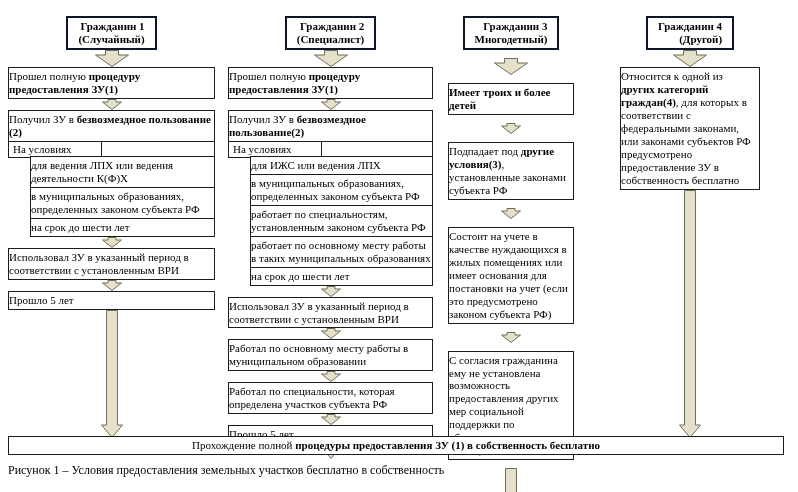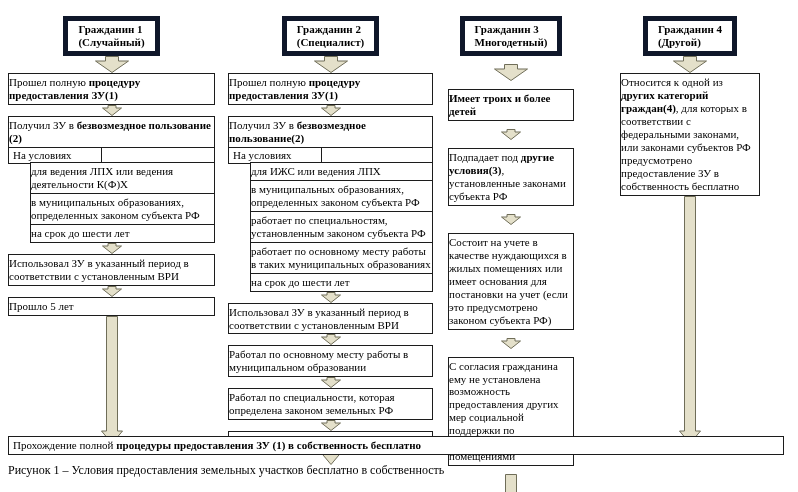--- a/index.html
+++ b/index.html
@@ -2,36 +2,36 @@
 <html><head>
 <meta charset="utf-8">
 <style>
   html,body{margin:0;padding:0;background:#fff;}
   .canvas{
     position:relative;width:798px;height:492px;background:#ffffff;overflow:hidden;
     font-family:"Liberation Serif","DejaVu Serif",serif;color:#000;font-size:11px;line-height:1.18;
   }
   .col{position:absolute;top:16px;height:420px;display:flex;flex-direction:column;align-items:stretch;}
   .hdr{
-    align-self:center;border:5px solid #0f172a;font-weight:bold;text-align:left;
+    align-self:center;border:2px solid #0f172a;font-weight:bold;text-align:right;
     white-space:pre-line;padding:2px 10px;background:#fff;
   }
   .bx{border:1px solid #1c1c1c;padding:2px 0;background:#fff;}
   .cond-row{display:flex;border:1px solid #1c1c1c;margin-top:-1px;background:#fff;}
   .cond-label{width:84px;border-right:1px solid #1c1c1c;padding:1px 4px;}
   .cond-spacer{flex:1;}
   .nested{margin-left:22px;margin-top:-1px;display:flex;flex-direction:column;}
   .nested .bx{margin-top:-1px;}
   .barrow{display:flex;justify-content:center;align-items:stretch;}
   .a-hd{flex:0 0 17px;height:17px;}
   .a-sm{flex:0 0 11px;height:11px;}
   .a-long{flex:1 1 auto;min-height:12px;}
   .final{
     position:absolute;left:8px;top:436px;width:766px;border:1px solid #1c1c1c;
-    padding:2px 4px;background:#fff;
+    text-align:center;padding:2px 4px;background:#fff;
   }
   .caption{position:absolute;left:8px;top:463px;font-size:12px;}
 </style>
 </head>
 <body>
 
 <div class="canvas">
 
   <div class="col" style="left:8px;width:207px;">
     <div class="hdr">Гражданин 1
@@ -112,21 +112,21 @@
         <svg width="20" height="11">
           <polygon points="6,0.5 14,0.5 14,3 19.5,3 10,10.5 0.5,3 6,3" fill="#e4e0ca" stroke="#6f6d58" stroke-width="1"></polygon>
         </svg>
       </div>
     <div class="bx">Работал по основному месту работы в муниципальном образовании</div>
     <div class="barrow a-sm">
         <svg width="20" height="11">
           <polygon points="6,0.5 14,0.5 14,3 19.5,3 10,10.5 0.5,3 6,3" fill="#e4e0ca" stroke="#6f6d58" stroke-width="1"></polygon>
         </svg>
       </div>
-    <div class="bx">Работал по специальности, которая определена законом земельных РФ</div>
+    <div class="bx">Работал по специальности, которая определена участков субъекта РФ</div>
     <div class="barrow a-sm">
         <svg width="20" height="11">
           <polygon points="6,0.5 14,0.5 14,3 19.5,3 10,10.5 0.5,3 6,3" fill="#e4e0ca" stroke="#6f6d58" stroke-width="1"></polygon>
         </svg>
       </div>
     <div class="bx">Прошло 5 лет</div>
     <div class="barrow a-long">
         <svg width="22" height="15">
           <polygon points="5.5,0.5 16.5,0.5 16.5,2 21.5,2 11,14.5 0.5,2 5.5,2" fill="#e4e0ca" stroke="#6f6d58" stroke-width="1"></polygon>
         </svg>

